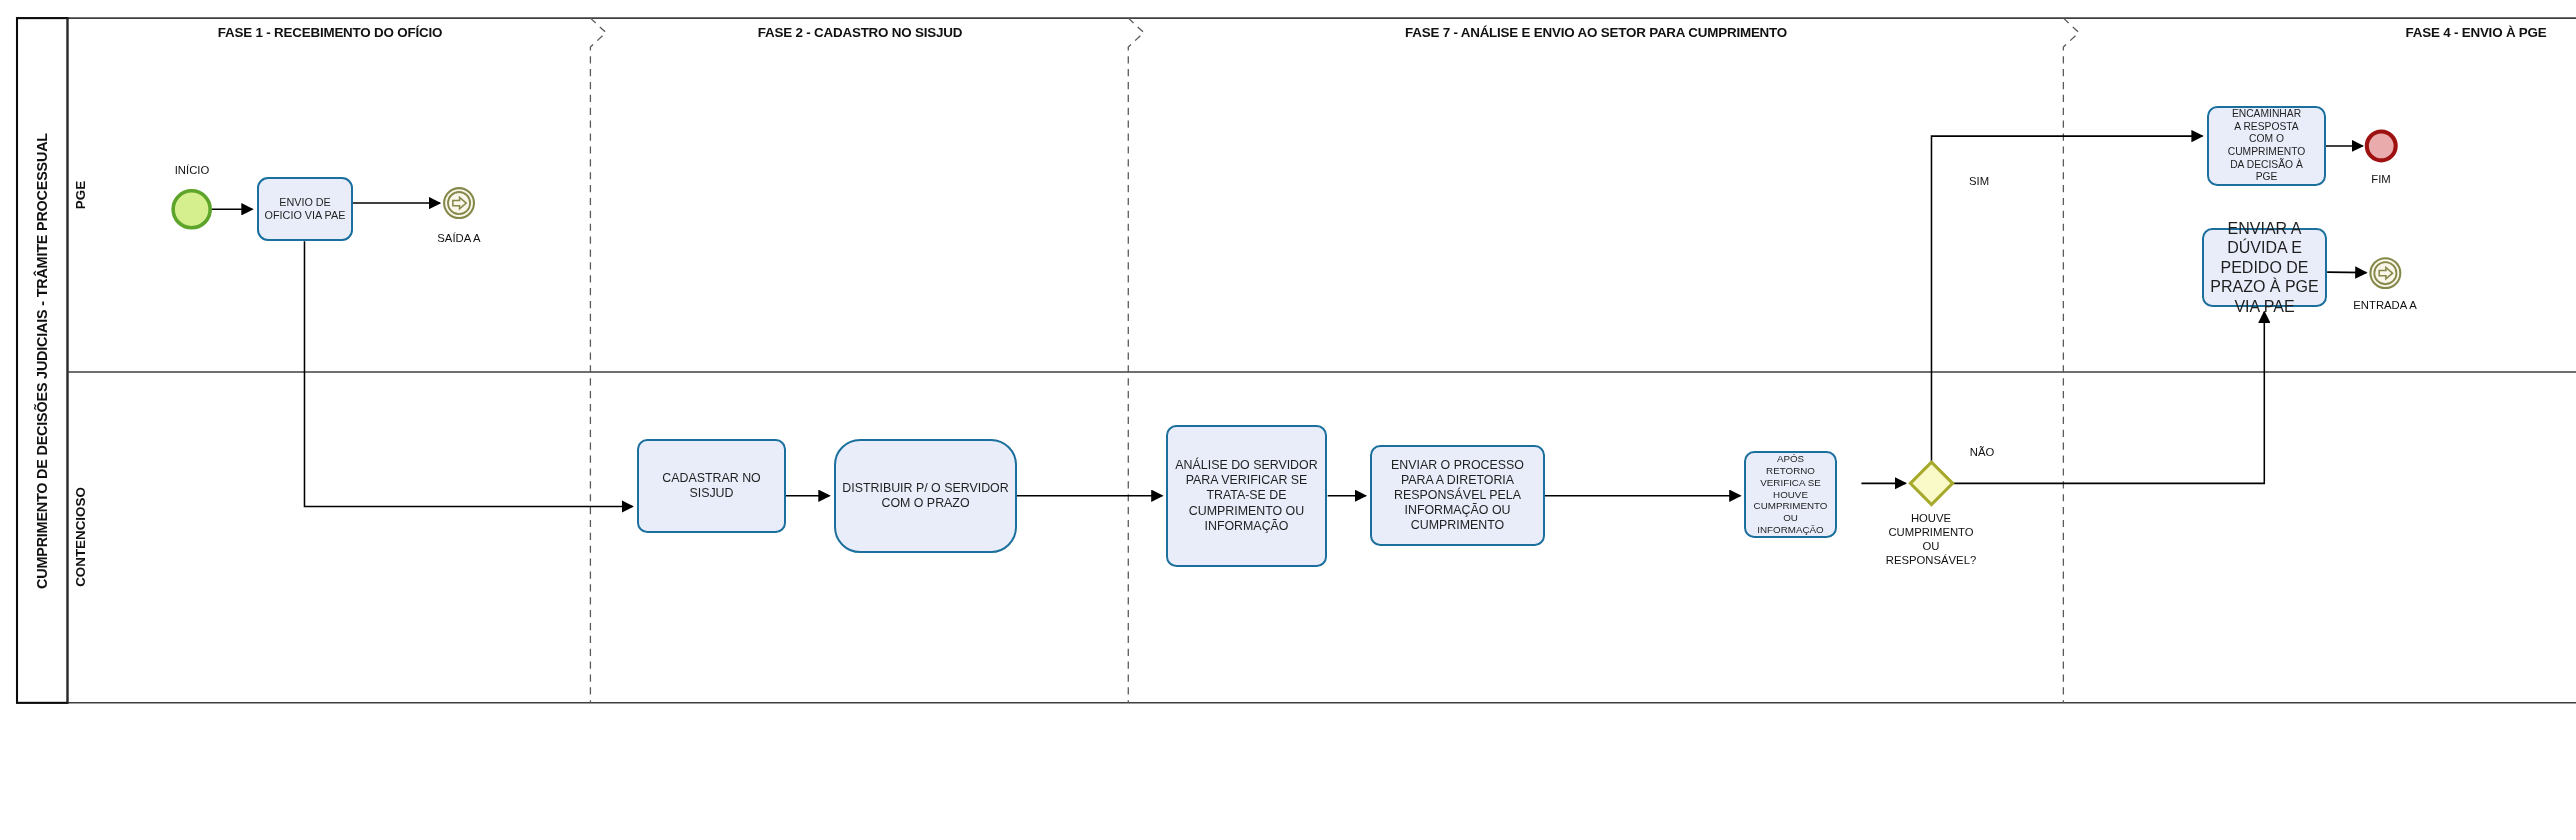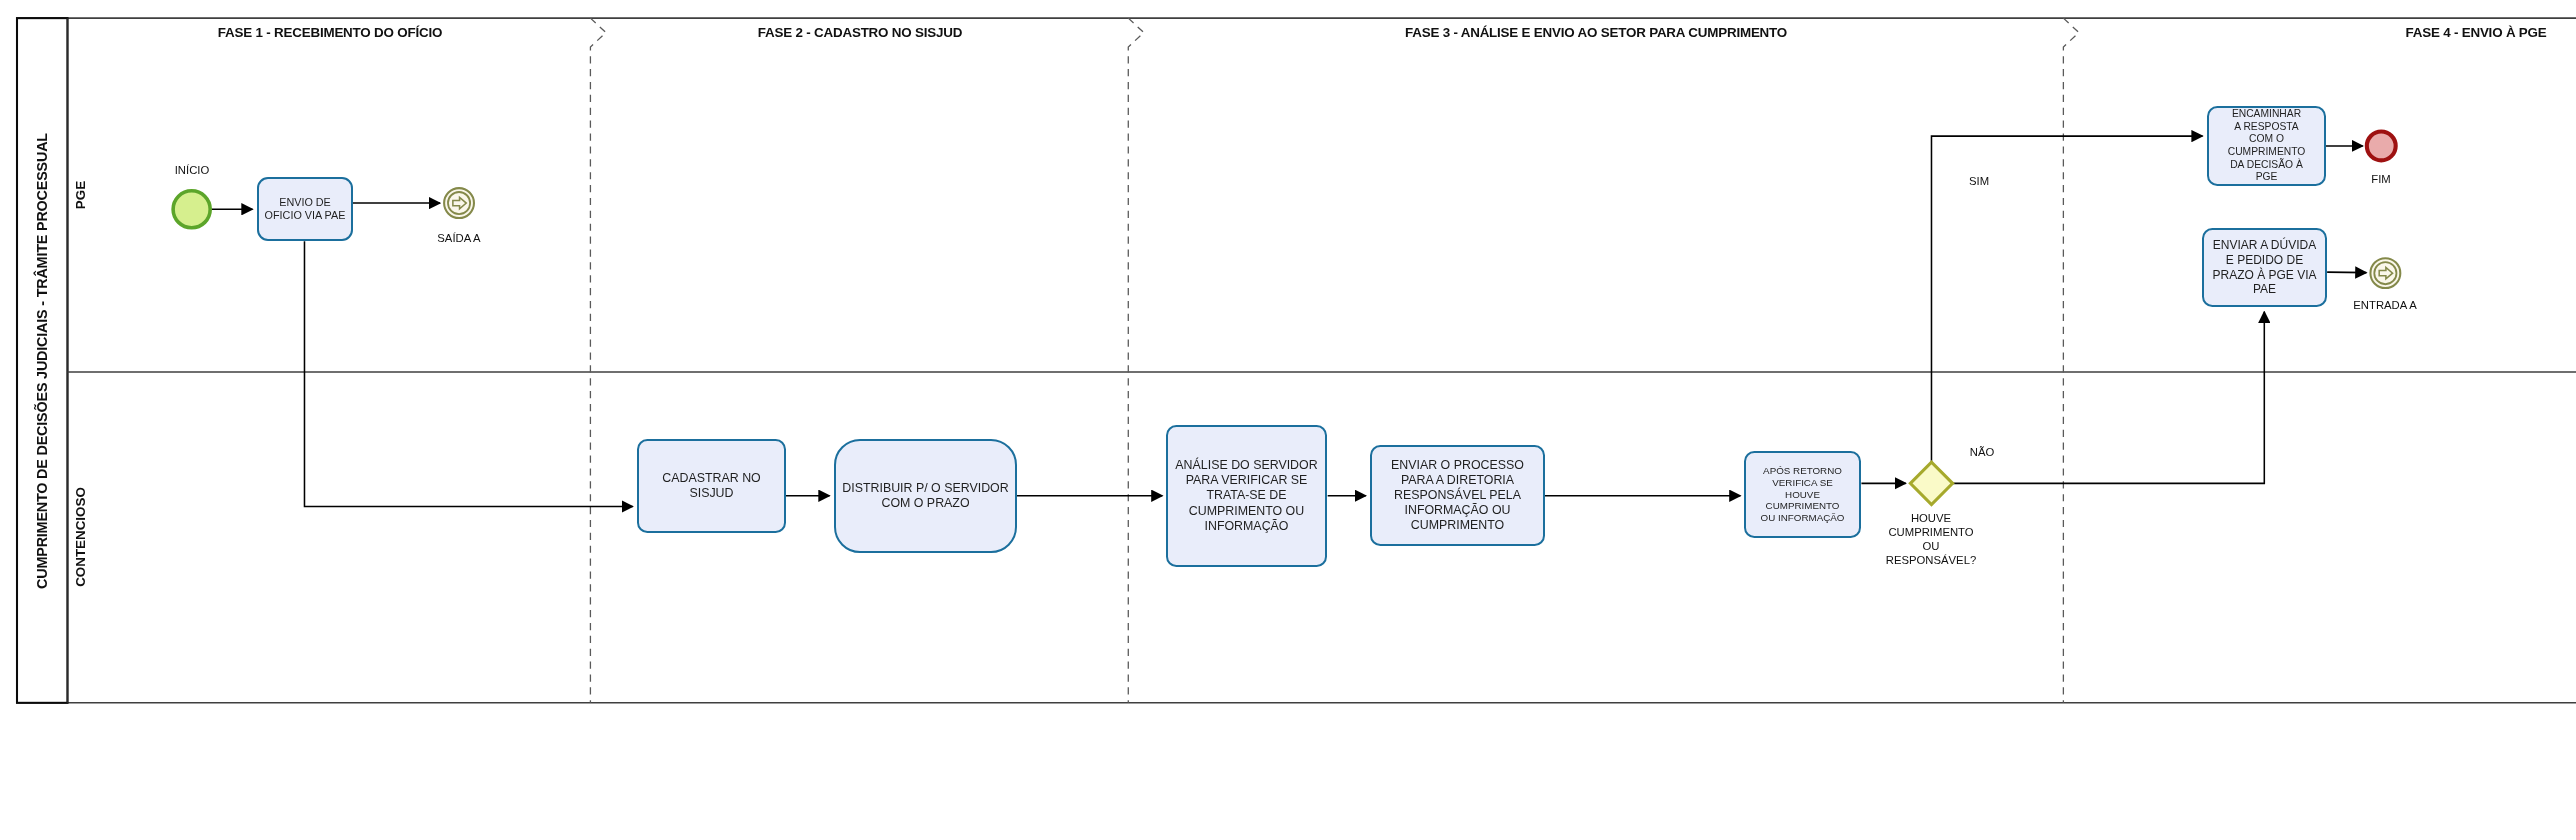--- a/index.html
+++ b/index.html
@@ -99,38 +99,38 @@
     </g>
   </svg>
 
   <div class="abs pool-label" style="left:42px;top:361px;">CUMPRIMENTO DE DECISÕES JUDICIAIS - TRÂMITE PROCESSUAL</div>
 
   <div class="abs lane-label" style="left:80px;top:195px;">PGE</div>
   <div class="abs lane-label" style="left:80px;top:537px;">CONTENCIOSO</div>
 
   <div class="abs center phase-label" style="left:330px;top:32px;">FASE 1 - RECEBIMENTO DO OFÍCIO</div>
   <div class="abs center phase-label" style="left:860px;top:32px;">FASE 2 - CADASTRO NO SISJUD</div>
-  <div class="abs center phase-label" style="left:1596px;top:32px;">FASE 3 - ANÁLISE E ENVIO AO SETOR PARA CUMPRIMENTO</div>
+  <div class="abs center phase-label" style="left:1596px;top:32px;">FASE 7 - ANÁLISE E ENVIO AO SETOR PARA CUMPRIMENTO</div>
   <div class="abs center phase-label" style="left:2476px;top:32px;">FASE 4 - ENVIO À PGE</div>
 
   <div class="task" style="left:257px;top:177px;width:96px;height:64px;font-size:10.8px;padding:0 1px;border-radius:11px;">ENVIO DE OFICIO VIA PAE</div>
 
   <div class="task" style="left:637px;top:439px;width:149px;height:94px;font-size:12.4px;padding:0 5.2px;">CADASTRAR  NO SISJUD</div>
 
   <div class="task" style="left:834px;top:439px;width:183px;height:114px;font-size:12.4px;padding:0 5.2px;border-radius:26px;">DISTRIBUIR P/ O SERVIDOR COM O PRAZO</div>
 
   <div class="task" style="left:1166px;top:425px;width:161px;height:142px;font-size:12.4px;padding:0 5.2px;">ANÁLISE DO SERVIDOR PARA VERIFICAR SE TRATA-SE DE CUMPRIMENTO OU INFORMAÇÃO</div>
 
   <div class="task" style="left:1370px;top:445px;width:175px;height:101px;font-size:12.4px;padding:0 5.2px;">ENVIAR O PROCESSO PARA A DIRETORIA RESPONSÁVEL PELA INFORMAÇÃO OU CUMPRIMENTO</div>
 
-  <div class="task" style="left:1744px;top:451px;width:117px;height:87px;font-size:9.8px;padding:0 12.4px;">APÓS RETORNO VERIFICA SE HOUVE CUMPRIMENTO OU INFORMAÇÃO</div>
+  <div class="task" style="left:1744px;top:451px;width:93px;height:87px;font-size:9.8px;padding:0 12.4px;">APÓS RETORNO VERIFICA SE HOUVE CUMPRIMENTO OU INFORMAÇÃO</div>
 
   <div class="task" style="left:2207px;top:106px;width:119px;height:80px;font-size:10.3px;padding:0 19px;">ENCAMINHAR A RESPOSTA COM O CUMPRIMENTO DA DECISÃO À PGE</div>
 
-  <div class="task" style="left:2202px;top:228px;width:125px;height:79px;font-size:12px;padding:0 5.2px;">ENVIAR A DÚVIDA E PEDIDO DE PRAZO À PGE VIA PAE</div>
+  <div class="task" style="left:2202px;top:228px;width:125px;height:79px;font-size:16px;padding:0 5.2px;">ENVIAR A DÚVIDA E PEDIDO DE PRAZO À PGE VIA PAE</div>
 
   <div class="abs center flow-label" style="left:192px;top:170px;">INÍCIO</div>
   <div class="abs center flow-label" style="left:459px;top:238px;">SAÍDA A</div>
   <div class="abs center flow-label" style="left:2381px;top:179px;">FIM</div>
   <div class="abs center flow-label" style="left:2385px;top:305px;">ENTRADA A</div>
   <div class="abs center flow-label" style="left:1979px;top:181px;">SIM</div>
   <div class="abs center flow-label" style="left:1982px;top:452px;">NÃO</div>
   <div class="abs center gw-label" style="left:1931px;top:539px;width:103px;">HOUVE CUMPRIMENTO OU RESPONSÁVEL?</div>
 
 </div>

